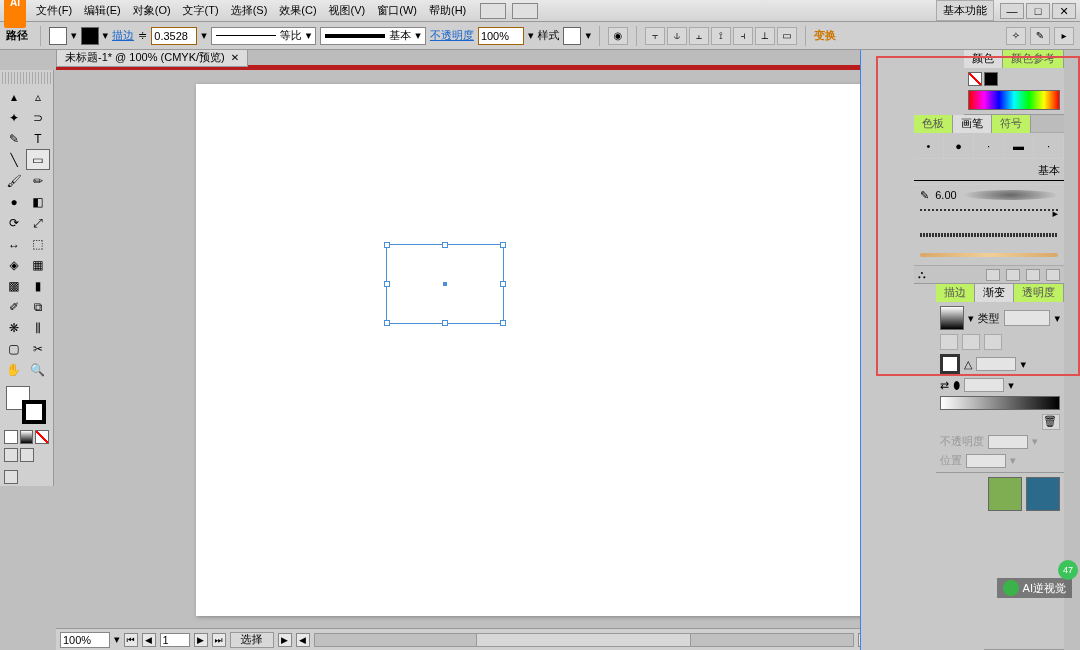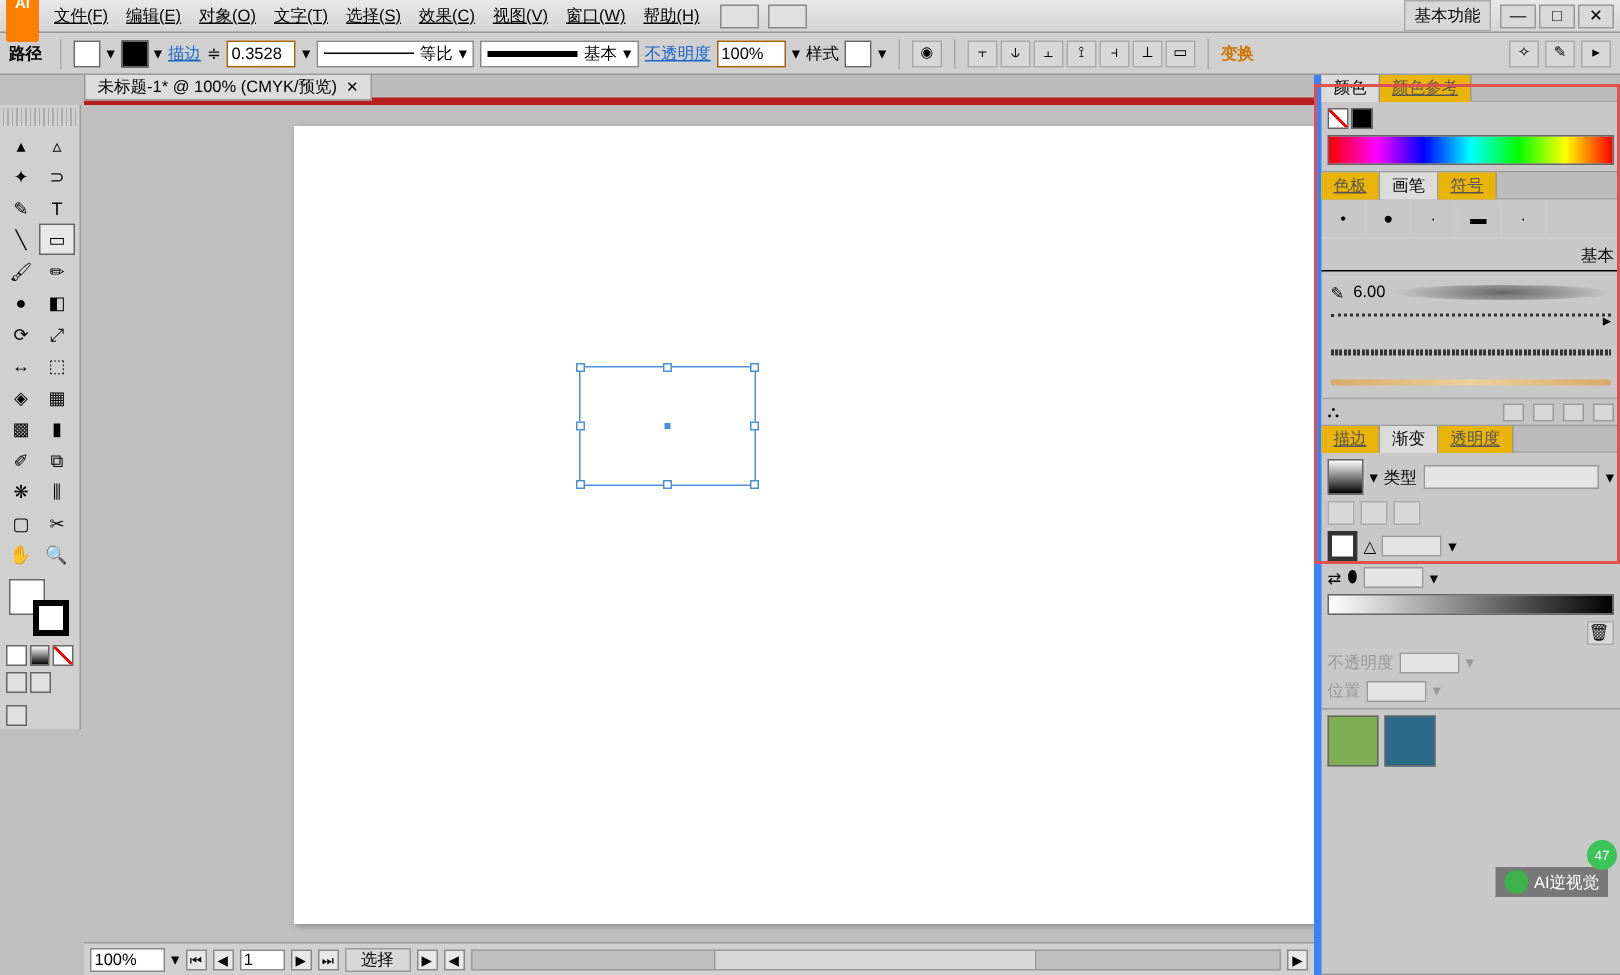--- a/index.html
+++ b/index.html
@@ -1,21 +1,21 @@
 <!DOCTYPE html>
 <html><head>
 <meta charset="utf-8">
 <style>
 * { box-sizing: border-box; margin: 0; padding: 0; font-family: "Microsoft YaHei", sans-serif; font-size: 11px; }
 body { width: 1080px; height: 650px; background: #bfbfbf; overflow: hidden; position: relative; }
 
 
 .menubar { height: 22px; background: linear-gradient(#e8e8e8,#d4d4d4); display: flex; align-items: center; padding: 0 4px; border-bottom: 1px solid #999; }
 .menubar .logo { width: 22px; height: 34px; background: #ff7f00; color: #fff; font-weight: bold; text-align: center; line-height: 18px; font-size: 10px; border-radius: 2px; margin-right: 4px; }
-.menubar .menu-item { padding: 2px 6px; cursor: default; text-decoration: underline; }
+.menubar .menu-item { padding: 2px 6px; cursor: default; }
 .menubar .menu-icons { display: flex; gap: 6px; margin-left: 8px; }
 .menubar .menu-icn { width: 26px; height: 16px; border: 1px solid #888; background: #e0e0e0; }
 .menubar .spacer { flex: 1; }
 .menubar .ws-label { padding: 2px 6px; border: 1px solid #aaa; background: #d8d8d8; }
 .menubar .win-btns { display: flex; gap: 2px; margin-left: 6px; }
 .menubar .win-btn { width: 24px; height: 16px; background: #d9d9d9; border: 1px solid #999; text-align: center; line-height: 14px; font-size: 11px; }
 
 
 .optbar { height: 28px; background: #d0d0d0; display: flex; align-items: center; padding: 0 6px; border-bottom: 1px solid #999; gap: 4px; }
 .optbar .label { font-weight: bold; margin-right: 4px; }
@@ -65,25 +65,25 @@
 
 .status { position: absolute; left: 56px; bottom: 0; right: 204px; height: 22px; background: #d0d0d0; border-top: 1px solid #999; display: flex; align-items: center; padding: 0 4px; gap: 4px; }
 .status .zoom { width: 50px; height: 16px; border: 1px solid #888; background: #fff; padding: 0 2px; }
 .status .nav-btn { width: 14px; height: 14px; border: 1px solid #888; background: #e8e8e8; text-align: center; line-height: 12px; font-size: 9px; }
 .status .page { width: 30px; height: 14px; border: 1px solid #888; background: #fff; padding: 0 2px; }
 .status .stat-label { height: 16px; border: 1px solid #999; background: #d8d8d8; padding: 0 10px; display: flex; align-items: center; }
 .status .scroll-h { flex: 1; height: 14px; background: #c0c0c0; border: 1px solid #999; position: relative; }
 .status .scroll-h .thumb { position: absolute; left: 30%; width: 40%; height: 100%; background: #d8d8d8; border-left: 1px solid #999; border-right: 1px solid #999; }
 
 
-.panels { position: absolute; right: 0; top: 50px; bottom: 0; width: 204px; background: #c8c8c8; border-left: 5px solid #3b82f6; display: flex; flex-direction: column; }
+.panels { position: absolute; right: 16px; top: 50px; bottom: 0; width: 204px; background: #c8c8c8; border-left: 1px solid #3b82f6; display: flex; flex-direction: column; align-items: flex-end; }
 .panel { border-bottom: 1px solid #999; }
 .panel .phead { height: 18px; background: #bcbcbc; display: flex; align-items: center; border-bottom: 1px solid #aaa; }
 .panel .ptab { padding: 2px 8px; background: #dcdcdc; border-right: 1px solid #999; height: 18px; display: flex; align-items: center; }
-.panel .ptab.inactive { background: #eab308; color: #555; text-decoration: underline; }
+.panel .ptab.inactive { background: #bef264; color: #555; }
 .panel .pbody { padding: 4px; }
 
 .color-panel .swatches { display: flex; gap: 2px; margin-bottom: 4px; }
 .color-panel .sw { width: 14px; height: 14px; border: 1px solid #666; }
 .color-panel .spectrum { height: 20px; border: 1px solid #666; background: linear-gradient(90deg,#ff0000,#ff00ff,#0000ff,#00ffff,#00ff00,#ffff00,#ff0000); }
 
 .brush-panel .pbody { padding: 0; }
 .brush-row { display: flex; border-bottom: 1px solid #ccc; height: 26px; align-items: center; }
 .brush-cell { width: 30px; height: 24px; border-right: 1px solid #ccc; display: flex; align-items: center; justify-content: center; }
 .brush-label { flex: 1; text-align: right; padding-right: 4px; border-bottom: 1px solid #000; height: 18px; }

